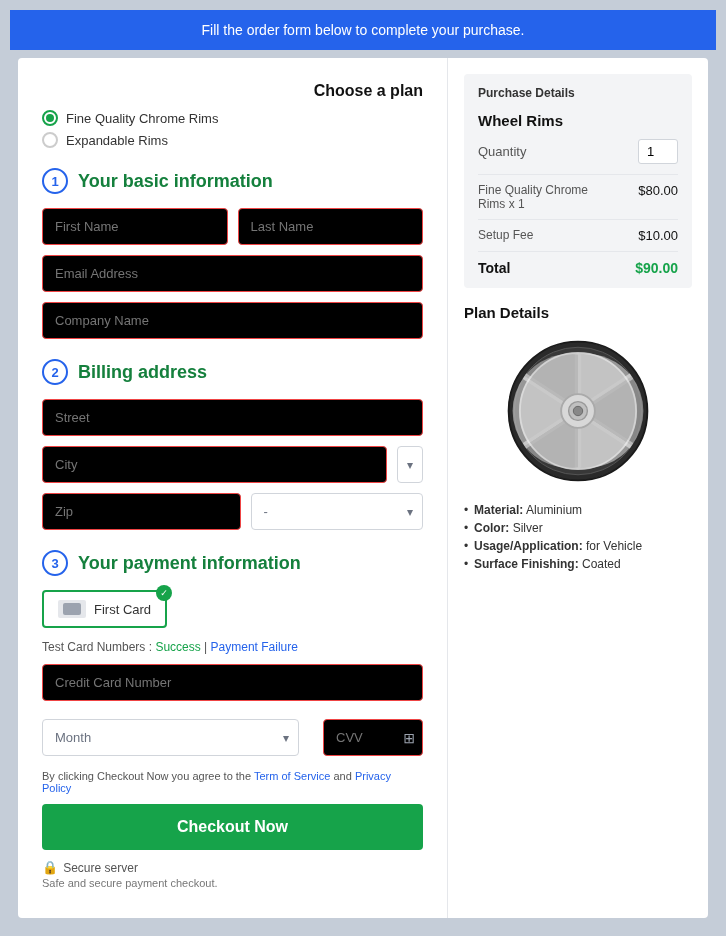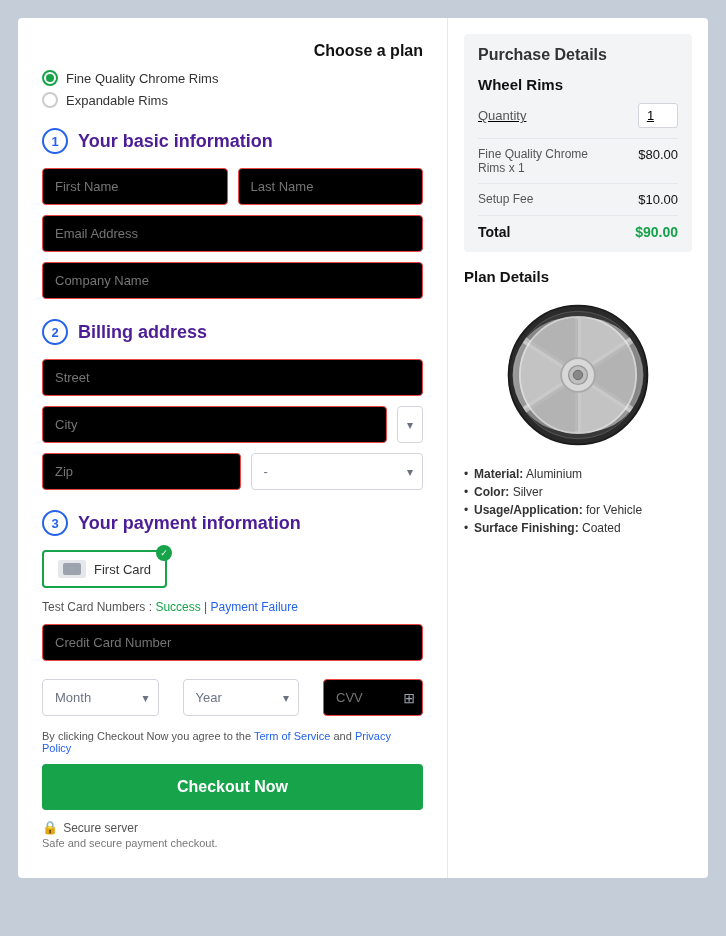--- a/index.html
+++ b/index.html
@@ -97,21 +97,21 @@
       font-size: 13px;
       font-weight: 700;
       display: flex;
       align-items: center;
       justify-content: center;
       flex-shrink: 0;
     }
     .section-title {
       font-size: 18px;
       font-weight: 700;
-      color: #4c1d95;
+      color: #15803d;
     }
 
     .form-row {
       display: flex;
       gap: 10px;
       margin-bottom: 10px;
     }
     .form-input {
       width: 100%;
       padding: 10px 12px;
@@ -268,37 +268,36 @@
     }
 
     
     .purchase-details {
       background: #f3f4f6;
       border-radius: 4px;
       padding: 12px 14px;
       margin-bottom: 16px;
     }
     .purchase-details h4 {
-      font-size: 16px;
+      font-size: 12px;
       font-weight: 600;
       color: #333;
       margin-bottom: 12px;
     }
     .purchase-section-title {
       font-size: 15px;
       font-weight: 700;
       color: #111;
       margin-bottom: 10px;
     }
     .qty-row {
       display: flex;
       justify-content: space-between;
       align-items: center;
       margin-bottom: 10px;
-      text-decoration: underline;
     }
     .qty-label {
       font-size: 13px;
       color: #555;
     }
     .qty-input {
       width: 40px;
       padding: 4px 6px;
       border: 1px solid #d1d5db;
       border-radius: 3px;
@@ -376,20 +375,23 @@
       position: absolute;
       left: 0;
       color: #333;
     }
   </style>
 </head>
 <body>
 
 <div class="page-wrapper">
 
+  <div class="top-banner">
+    <span>Fill the order form below to complete your purchase.</span>
+  </div>
 
   <div class="main-card">
 
     <div class="left-panel">
 
       
       <div class="choose-plan">
         <h3>Choose a plan</h3>
         <div class="plan-option">
           <div class="radio-circle selected"></div>
@@ -474,27 +476,20 @@
       <div class="payment-row">
         <div class="select-wrapper" style="flex:1">
           <select class="form-select">
             <option value="">Month</option>
             <option>01</option><option>02</option><option>03</option>
             <option>04</option><option>05</option><option>06</option>
             <option>07</option><option>08</option><option>09</option>
             <option>10</option><option>11</option><option>12</option>
           </select>
         </div>
-        <div class="select-wrapper" style="flex:1">
-          <select class="form-select">
-            <option value="">Year</option>
-            <option>2024</option><option>2025</option><option>2026</option>
-            <option>2027</option><option>2028</option><option>2029</option>
-          </select>
-        </div>
         <div class="cvv-wrapper">
           <input class="form-input" type="text" style="width: 100%;" placeholder="CVV">
           <span class="cvv-icon">⊞</span>
         </div>
       </div>
 
       
       <div class="terms-text">
         <span>By clicking Checkout Now you agree to the </span>
         <a href="#">

